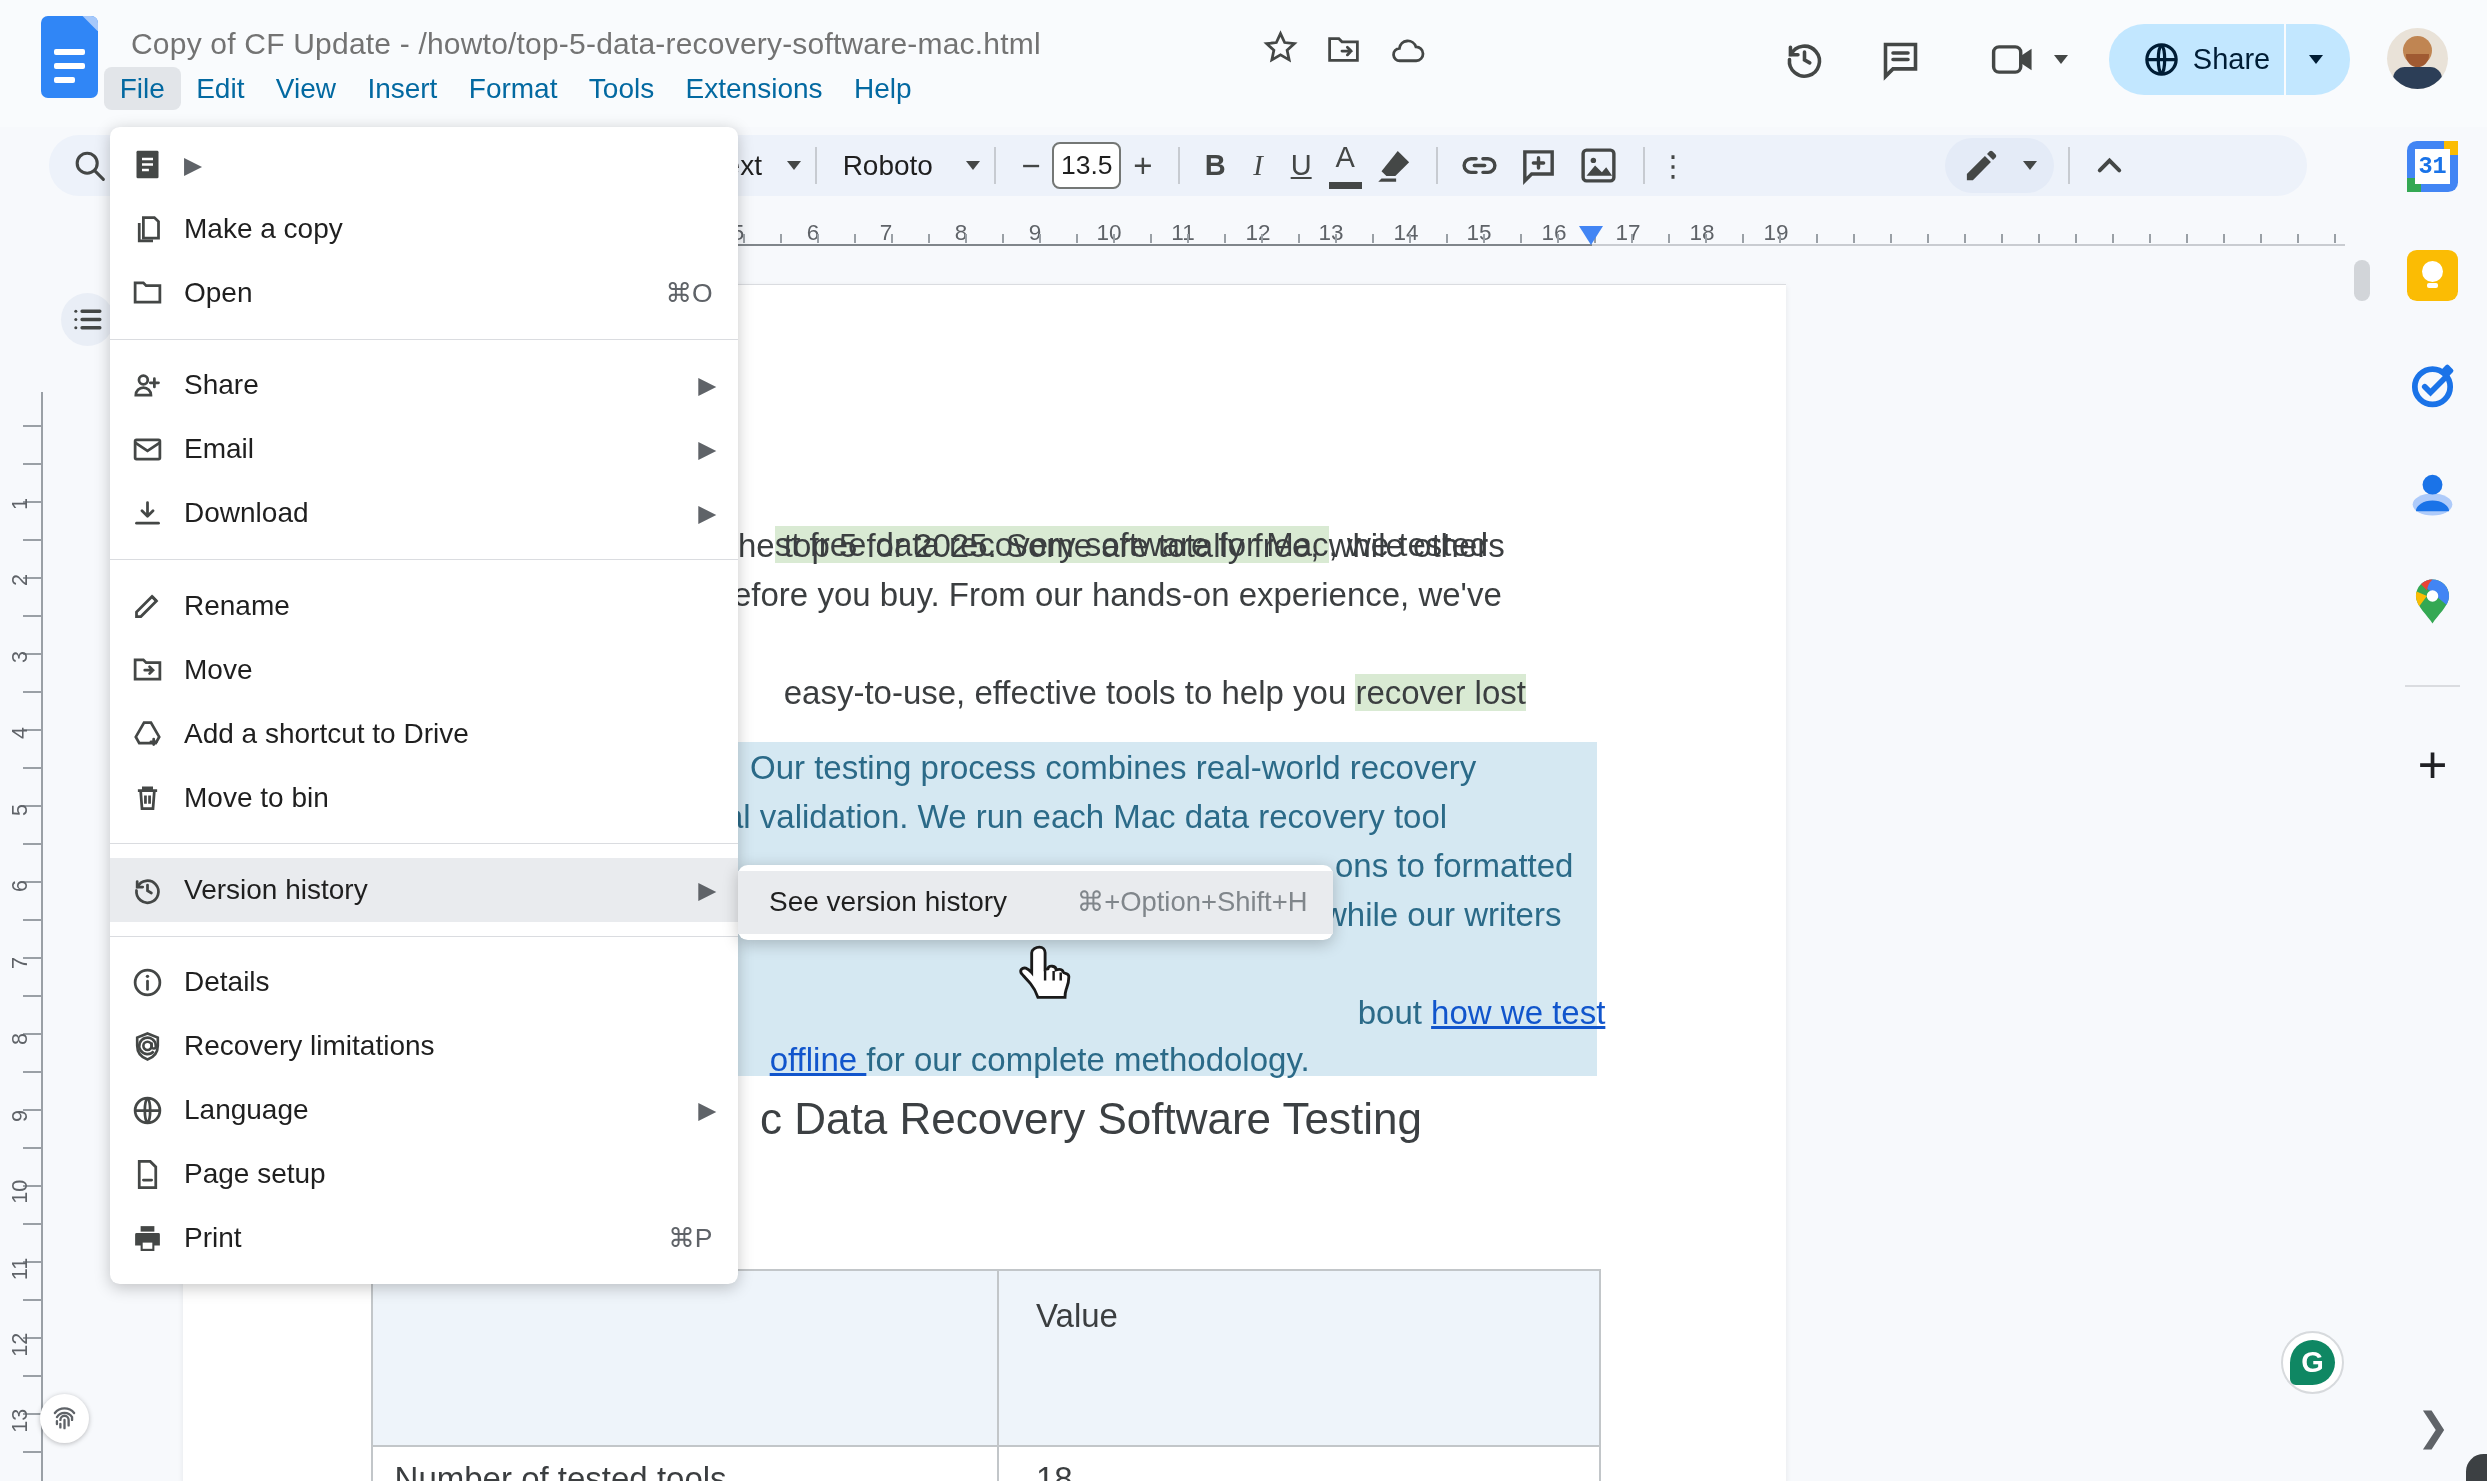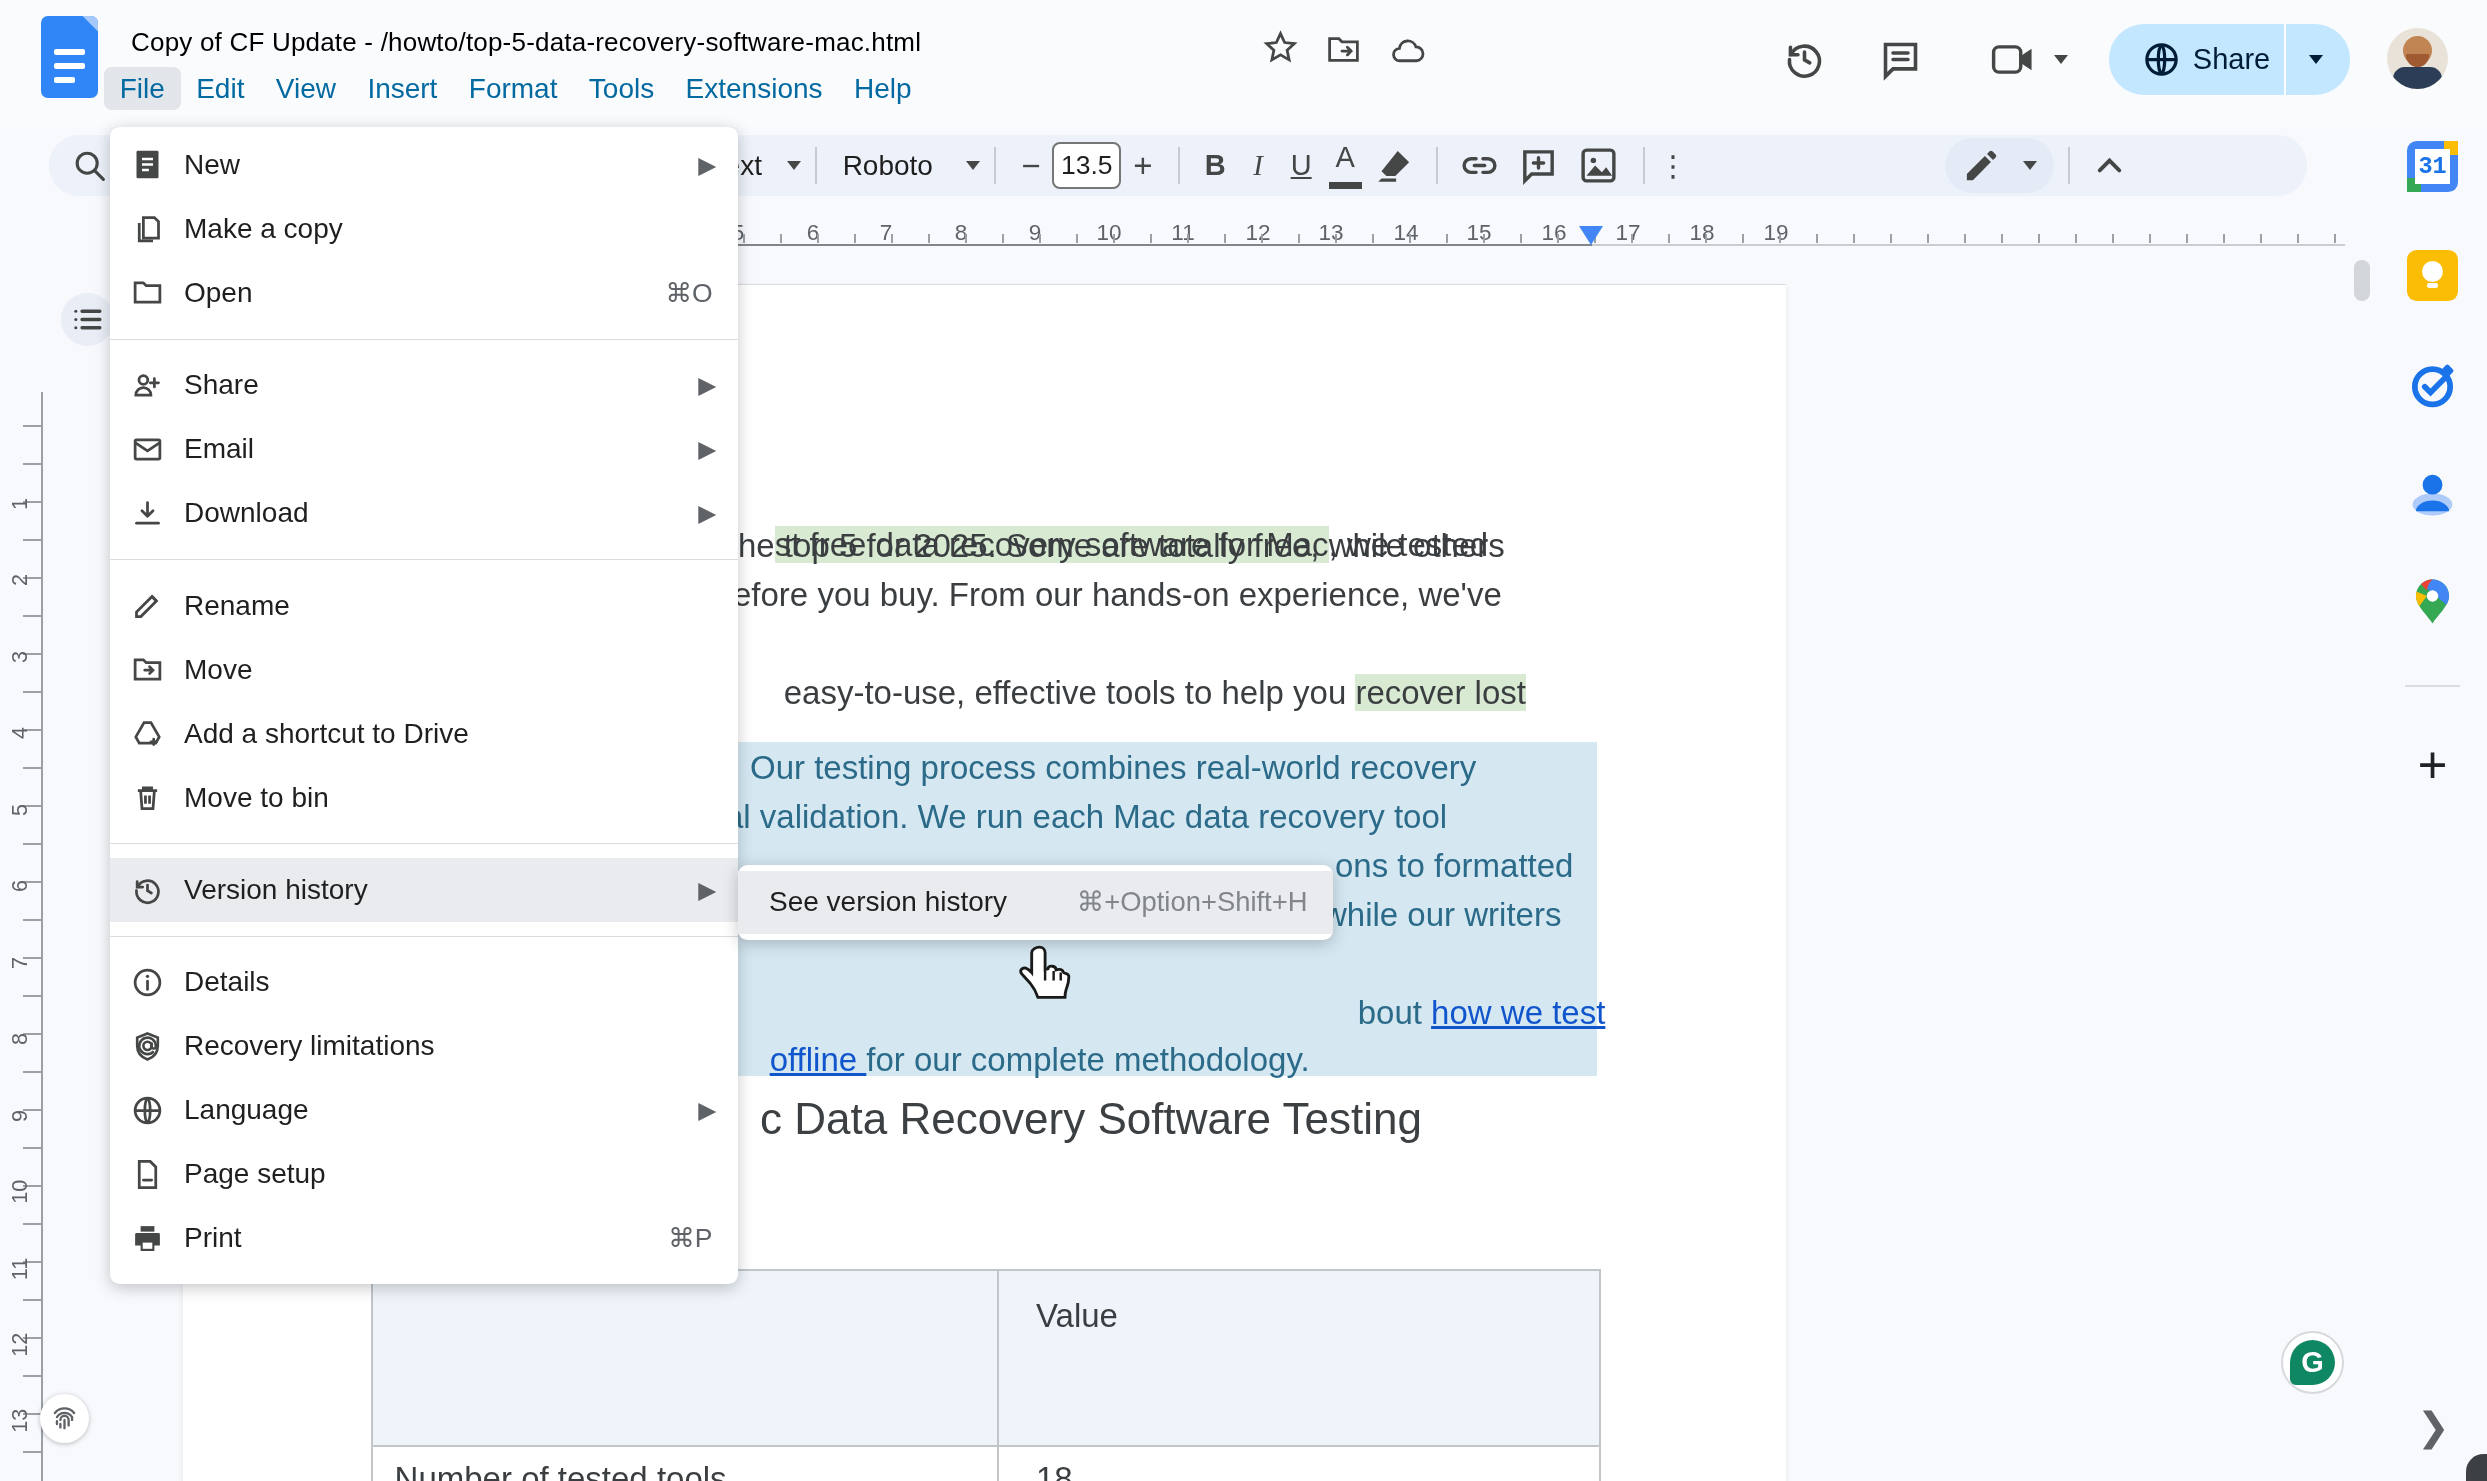--- a/index.html
+++ b/index.html
@@ -8,21 +8,21 @@
          -webkit-font-smoothing:antialiased;}
   .abs{position:absolute;}
   .nowrap{white-space:pre;}
 
   
   .header{left:0;top:0;width:2488px;height:127px;background:#f9fbfd;}
   .docs-logo{left:41px;top:15.7px;width:57px;height:82px;background:#3086f6;border-radius:6.9px;}
   .docs-logo .fold{position:absolute;right:0;top:0;width:15.7px;height:15.7px;background:#a6c8fa;border-radius:0 6.9px 0 0;
       clip-path:polygon(0 0,100% 0,100% 100%);}
   .docs-logo .bar{position:absolute;left:12.7px;width:31px;height:5.9px;background:#fff;border-radius:2px;}
-  .doc-title{left:131px;top:27.4px;font-size:26px;color:#000000;letter-spacing:0.2px;}
+  .doc-title{left:131px;top:27.4px;font-size:30px;color:#737373;letter-spacing:0.2px;}
   .hicon{color:#444746;}
   .menubar{left:104px;top:65px;height:47px;display:flex;align-items:center;font-size:28px;color:#0369a1;}
   .menubar .mi{padding:5.9px 15.7px;border-radius:7.8px;}
   .menubar .mi.pressed{background:#e2e5e9;}
 
   .share-pill{left:2109px;top:23.5px;width:241px;height:71px;background:#c2e7ff;border-radius:35px;
       display:flex;align-items:center;color:#001d35;}
   .share-pill .divv{width:2px;height:71px;background:#f9fbfd;margin-left:13.7px;}
   .share-label{font-size:29px;font-weight:500;margin-left:11.8px;}
   .avatar{left:2387px;top:28px;width:61px;height:61px;border-radius:50%;background:#e9e2d8;overflow:hidden;}
@@ -320,21 +320,20 @@
   </div>
 
   <div class="abs menu-panel">
     <div class="mrow">
       <span class="ic">
           <svg width="33" height="33" viewBox="0 0 24 24">
             <path fill="#444746" d="M5 2h14a1 1 0 0 1 1 1v18a1 1 0 0 1-1 1H5a1 1 0 0 1-1-1V3a1 1 0 0 1 1-1z"></path>
             <path stroke="#fff" stroke-width="1.8" d="M8 8h8M8 12h8M8 16h5"></path>
           </svg>
         </span>
-      <span class="lbl">New</span>
         <span class="arr">▶</span>
     </div>
     <div class="mrow">
       <span class="ic">
           <svg width="33" height="33" viewBox="0 0 24 24" fill="none" stroke="#444746" stroke-width="2">
             <path d="M9 4h8l3 3v12H9z"></path>
             <path d="M6 8v13h10"></path>
           </svg>
         </span>
       <span class="lbl">Make a copy</span>

